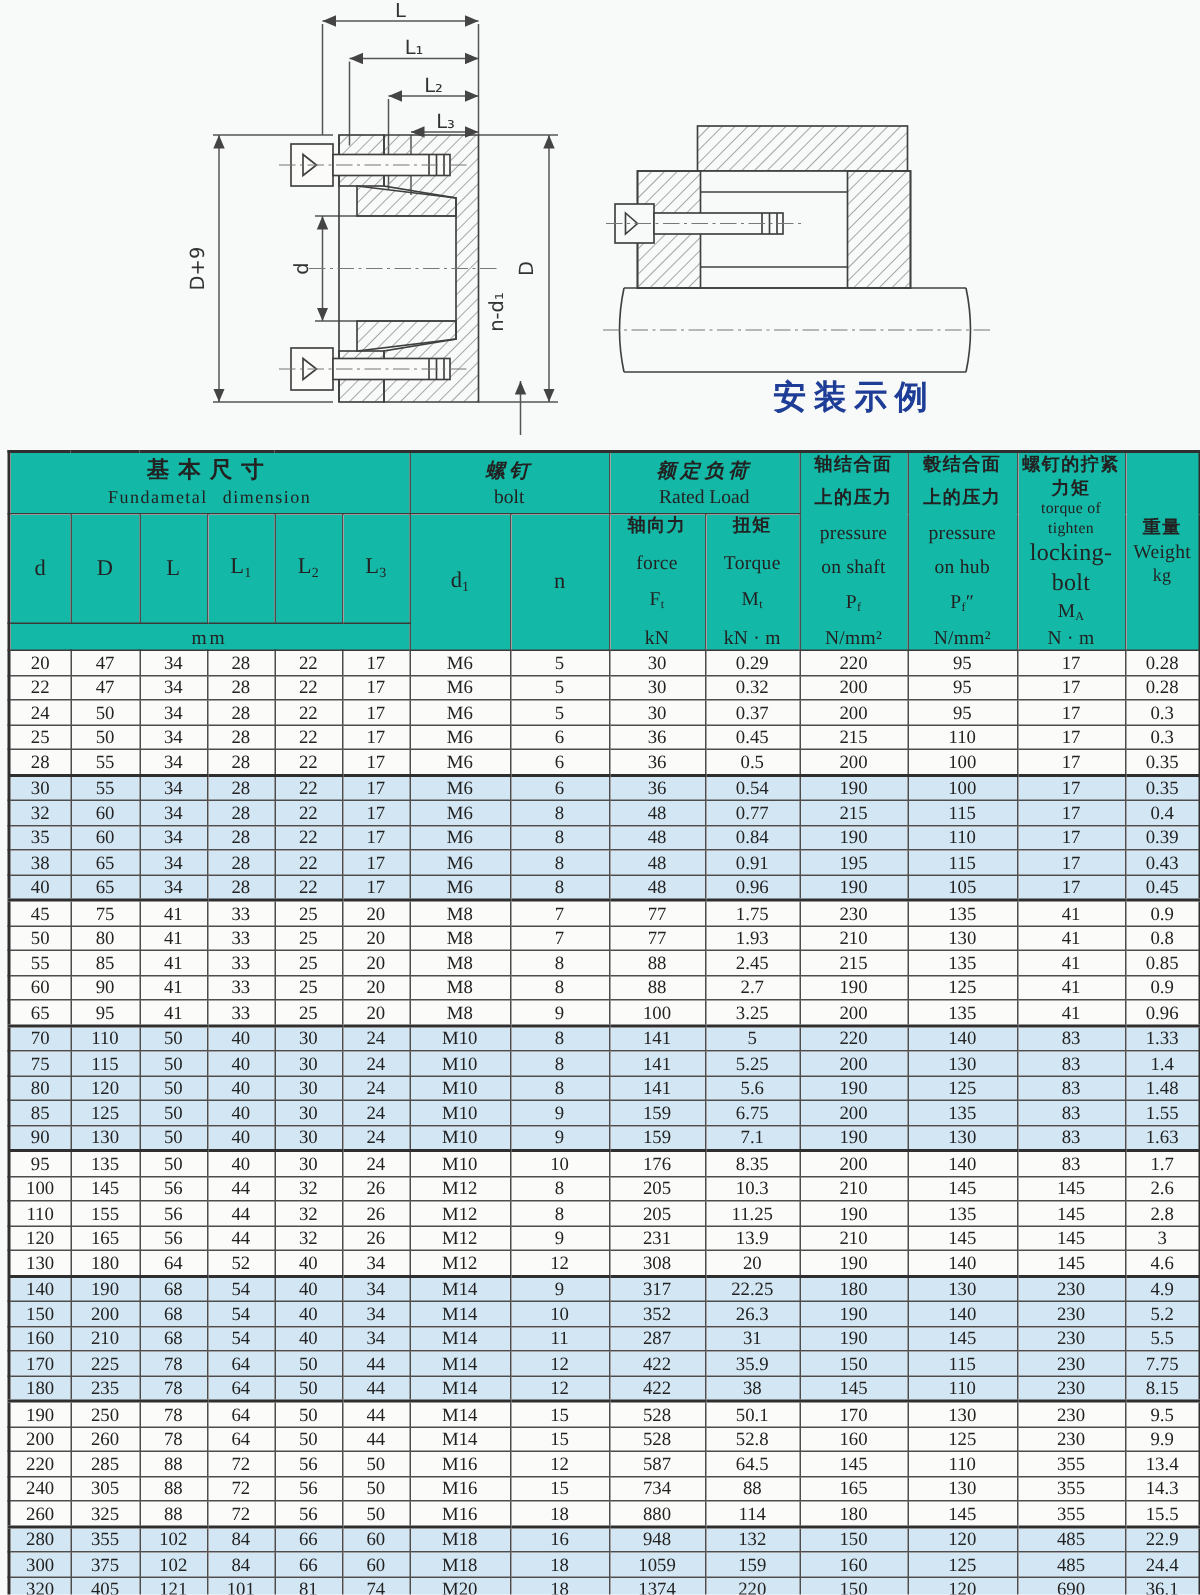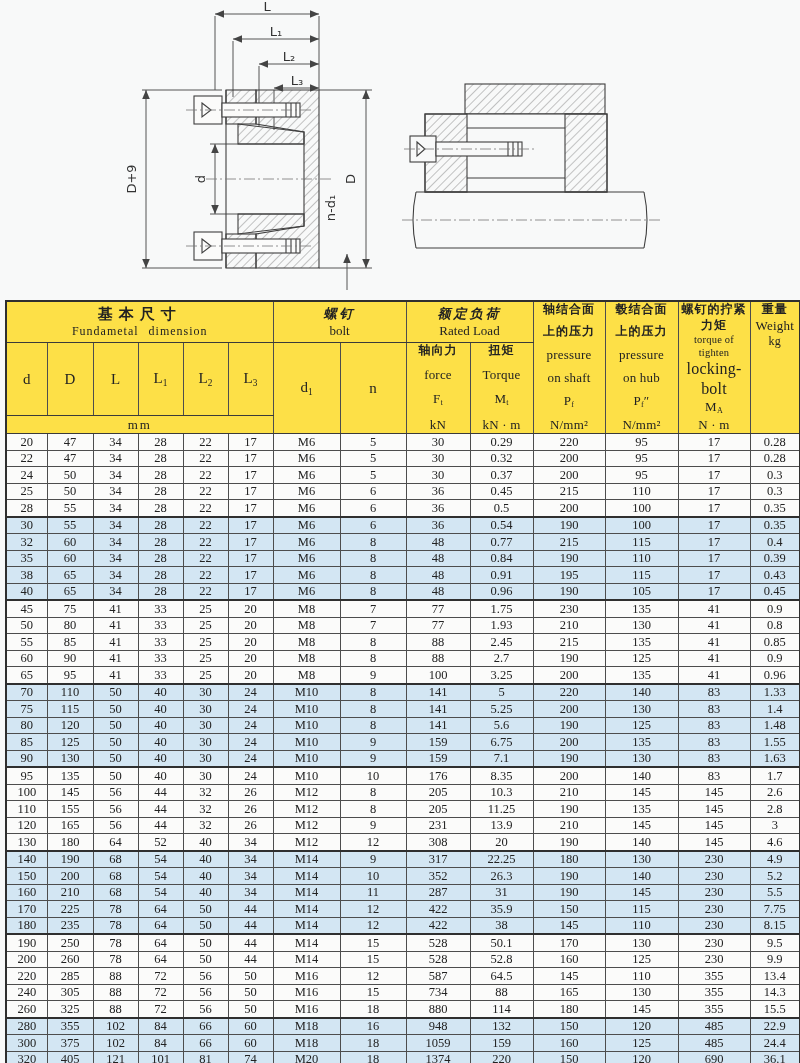--- a/index.html
+++ b/index.html
@@ -20,35 +20,35 @@
   
   table.spec{
     position:absolute;top:300px;left:5px;width:790px;
     border-collapse:collapse;table-layout:fixed;
     border:2px solid #2f2f2f;
   }
   .spec th,.spec td{
     border:1px solid #4d4d4d;text-align:center;vertical-align:middle;
     padding:0;overflow:hidden;font-weight:normal;
   }
-  .spec thead th{background:#fde047;border-bottom:1px solid #3a3a3a;margin-top:20px;}
+  .spec thead th{background:#14b8a6;border-bottom:1px solid #3a3a3a;margin-top:20px;}
   .spec thead tr.h1 th{height:40px;}
   .spec thead tr.h2 th{height:50px;}
   .spec thead tr.h3 th{height:17px;}
   .spec tbody td{height:15.5px;font-size:12.5px;line-height:1;background:#fbfbfa;}
   .spec tbody tr.blue td{background:#d3e6f3;}
   .spec tbody tr.group-start td{border-top:2px solid #2f2f2f;}
   .zh-big{font-size:15px;font-weight:bold;letter-spacing:6px;line-height:1.25;}
   .en-big{font-size:12px;letter-spacing:1px;word-spacing:6px;line-height:1.2;}
   .zh-mid{font-size:13px;font-weight:bold;letter-spacing:3px;line-height:1.3;font-style:italic;}
   .en-mid{font-size:13px;line-height:1.2;}
   .sym-col{font-size:15px;font-weight:bold;}
   .mm-row{font-size:13px;letter-spacing:2px;}
   .stack{display:flex;flex-direction:column;justify-content:space-between;height:100%;}
-  .stack.spread{justify-content:flex-start;}
+  .stack.spread{justify-content:center;}
   .ln-zh{font-size:12px;font-weight:bold;letter-spacing:1px;line-height:1.3;}
   .ln-en{font-size:13px;line-height:1.25;letter-spacing:0.2px;}
   sub{font-size:0.62em;vertical-align:-0.3em;}
 </style>
 </head>
 <body>
 
 <div class="page">
 
   <div class="drawings">
@@ -157,20 +157,21 @@
         <line x1="14" y1="178" x2="242" y2="178"></line>
         <path d="M14,122 Q8,150 14,178"></path>
         <path d="M242,122 Q248,150 242,178"></path>
       </g>
       <g stroke="#777" stroke-width="0.8" stroke-dasharray="11 3 2 3">
         <line x1="0" y1="150" x2="258" y2="150"></line>
         <line x1="2" y1="79" x2="132" y2="79"></line>
       </g>
     </svg>
 
+    <div class="dwg-caption" style="color:#1e3d96">安装示例</div>
   </div>
 
   <table class="spec">
     <colgroup>
       <col style="width:41px">
         <col style="width:46px">
         <col style="width:45px">
       <col style="width:45px">
         <col style="width:45px">
         <col style="width:45px">

